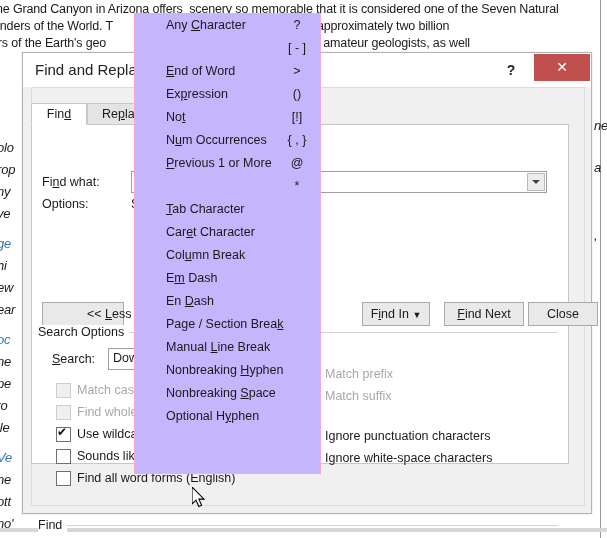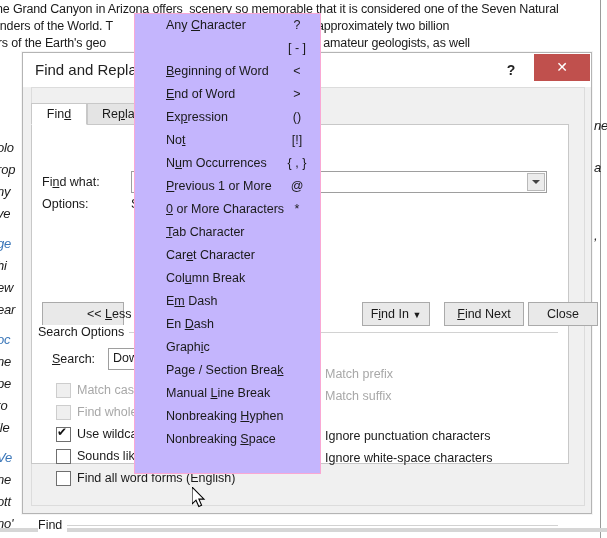--- a/index.html
+++ b/index.html
@@ -398,76 +398,71 @@
 
   <div id="special-menu">
       <div class="mi">
         <span class="mtext">Any <span class="u">C</span>haracter</span>
         <span class="mcode">?</span>
       </div>
       <div class="mi">
         <span class="mcode">[ - ]</span>
       </div>
       <div class="mi">
-        <span class="mtext"><span class="u">B</span>eginning of Word</span>
-        <span class="mcode">&lt;</span>
-      </div>
-      <div class="mi">
         <span class="mtext"><span class="u">E</span>nd of Word</span>
         <span class="mcode">&gt;</span>
       </div>
       <div class="mi">
         <span class="mtext">Ex<span class="u">p</span>ression</span>
         <span class="mcode">()</span>
       </div>
       <div class="mi">
         <span class="mtext">No<span class="u">t</span></span>
         <span class="mcode">[!]</span>
       </div>
       <div class="mi">
         <span class="mtext">N<span class="u">u</span>m Occurrences</span>
         <span class="mcode">{ , }</span>
       </div>
       <div class="mi">
         <span class="mtext"><span class="u">P</span>revious 1 or More</span>
         <span class="mcode">@</span>
       </div>
       <div class="mi">
-        <span class="mtext"><span class="u">0</span> or More Characters</span>
         <span class="mcode">*</span>
       </div>
       <div class="mi">
         <span class="mtext"><span class="u">T</span>ab Character</span>
       </div>
       <div class="mi">
         <span class="mtext">Car<span class="u">e</span>t Character</span>
       </div>
       <div class="mi">
         <span class="mtext">Col<span class="u">u</span>mn Break</span>
       </div>
       <div class="mi">
         <span class="mtext">E<span class="u">m</span> Dash</span>
       </div>
       <div class="mi">
         <span class="mtext">En <span class="u">D</span>ash</span>
       </div>
       <div class="mi">
-        <span class="mtext">Graph<span class="u">i</span>c</span>
-      </div>
-      <div class="mi">
         <span class="mtext">Page / Section Brea<span class="u">k</span></span>
       </div>
       <div class="mi">
         <span class="mtext">Manual <span class="u">L</span>ine Break</span>
       </div>
       <div class="mi">
         <span class="mtext">Nonbreaking <span class="u">H</span>yphen</span>
       </div>
       <div class="mi">
         <span class="mtext">Nonbreaking <span class="u">S</span>pace</span>
+      </div>
+      <div class="mi">
+        <span class="mtext">Optional H<span class="u">y</span>phen</span>
       </div>
     </div>
 
   <svg id="cursor" viewBox="0 0 16 24">
     <polygon points="0,0 0,17 4,13.2 6.8,19.5 9.6,18.2 6.9,12.1 12,12.1" fill="#ffffff" stroke="#000000" stroke-width="1.1" stroke-linejoin="miter"></polygon>
   </svg>
 
 </div>
 
 </body></html>

